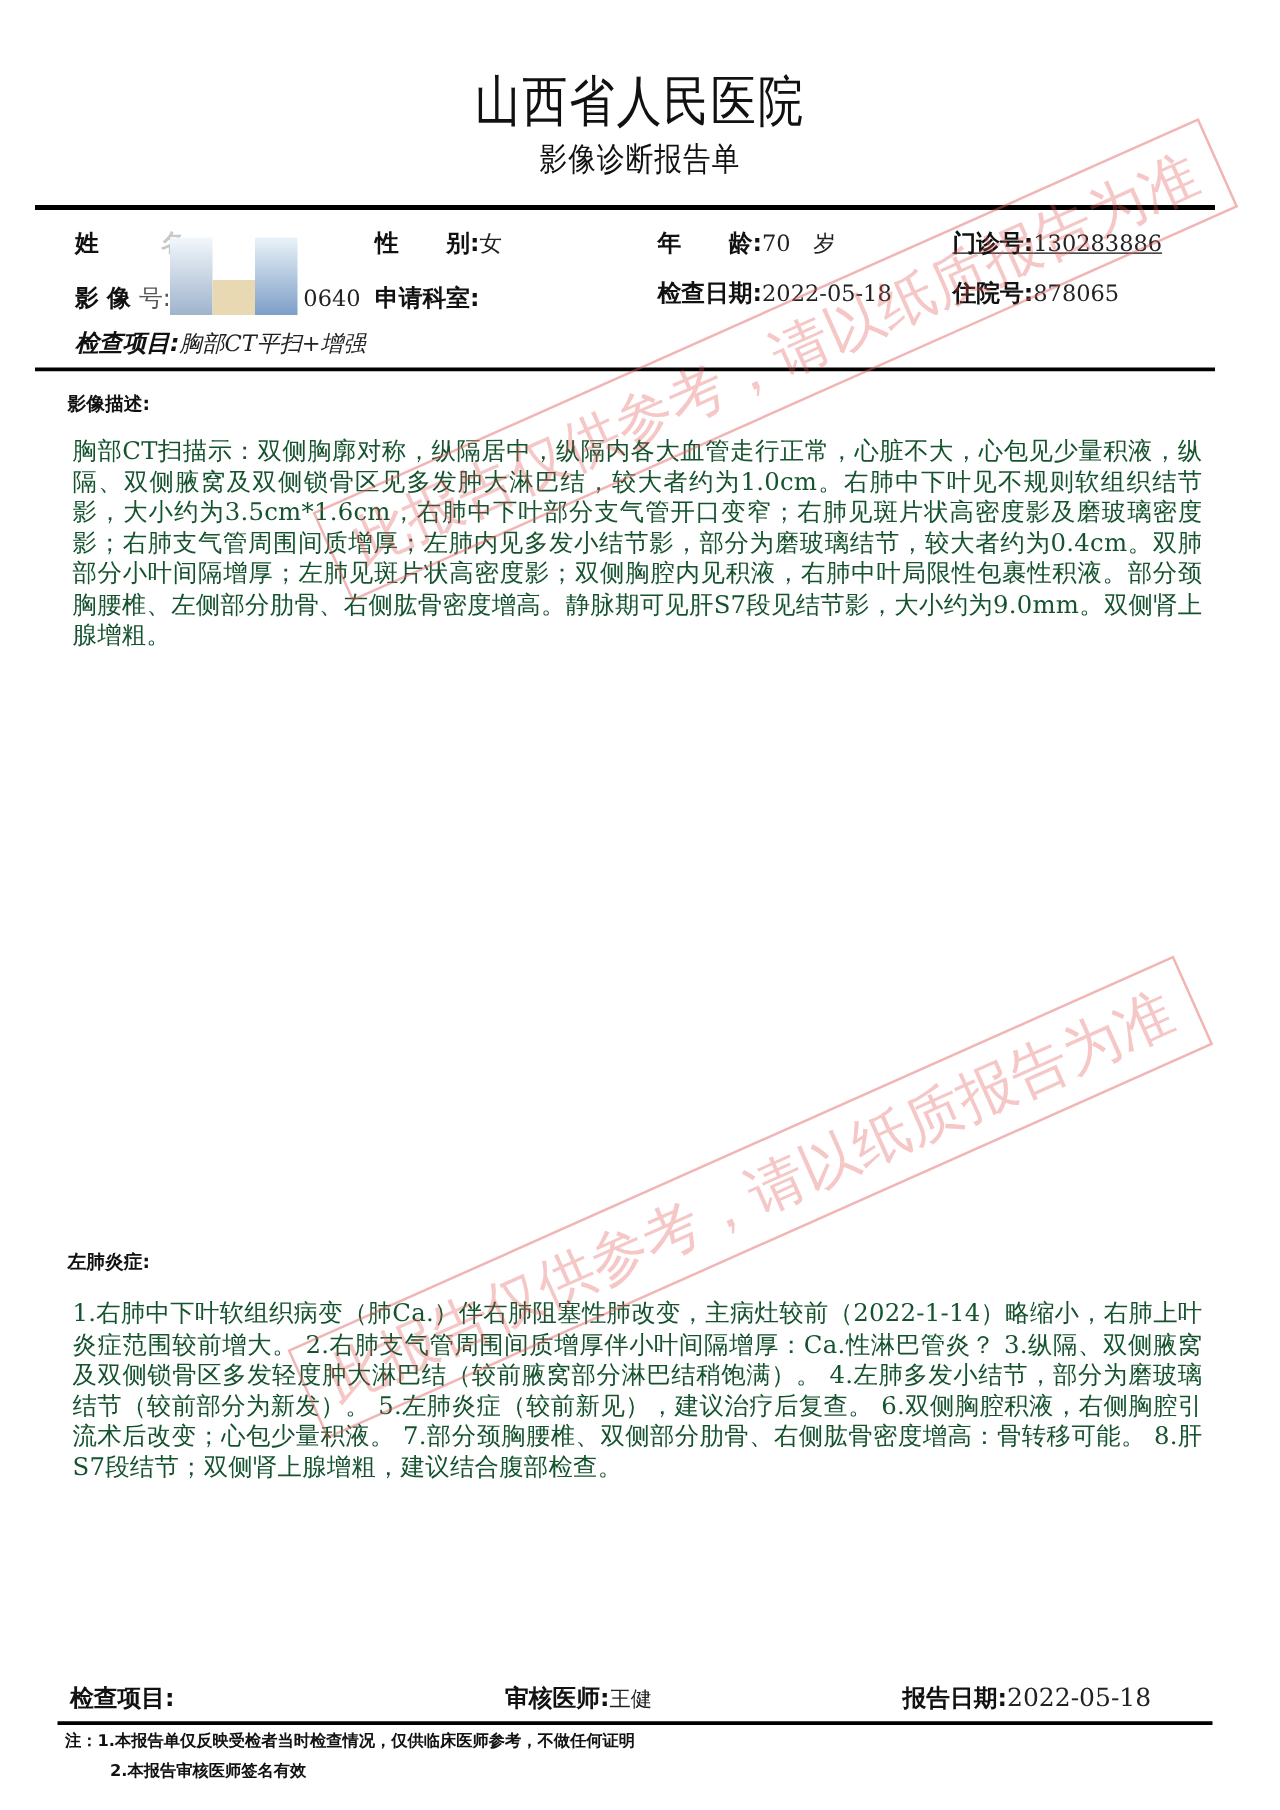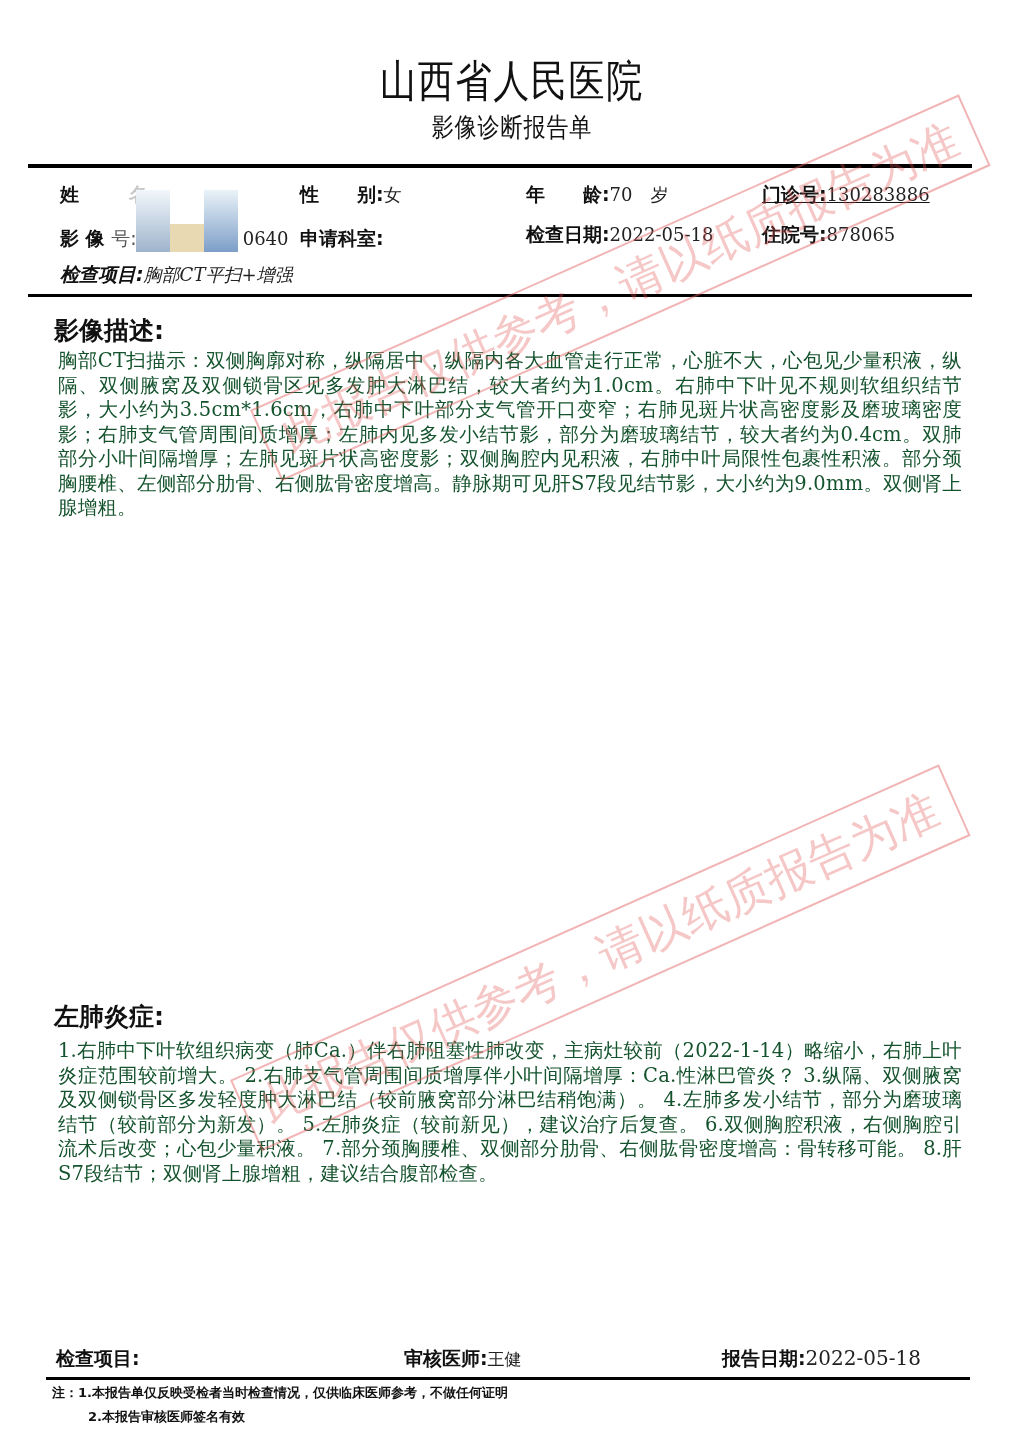--- a/index.html
+++ b/index.html
@@ -4,21 +4,21 @@
 <style>
   html, body { margin:0; padding:0; background:#ffffff; }
   body { width:1024px; height:1448px; position:relative; overflow:hidden; font-family:"DejaVu Serif","Liberation Serif",serif; color:#111; }
   .abs { position:absolute; }
   .title { left:0; width:1024px; top:52px; text-align:center; font-size:44px; font-family:"DejaVu Sans","Liberation Sans",sans-serif; letter-spacing:2px; font-weight:400; transform:scaleX(0.82); }
   .subtitle { left:0; width:1024px; top:110px; text-align:center; font-size:26px; font-family:"DejaVu Sans","Liberation Sans",sans-serif; letter-spacing:1px; transform:scaleX(0.85); }
   .rule { background:#000; height:4px; }
   .lbl { font-family:"DejaVu Sans","Liberation Sans",sans-serif; font-weight:700; font-size:19px; }
   .val { font-size:18px; font-family:"DejaVu Serif","Liberation Serif",serif; color:#222; }
   .field { font-size:19px; white-space:nowrap; }
-  .section-title { font-family:"DejaVu Sans","Liberation Sans",sans-serif; font-weight:700; font-size:25px; }
+  .section-title { font-family:"DejaVu Sans","Liberation Sans",sans-serif; font-weight:700; font-size:15px; }
   .para { font-size:19.5px; line-height:24.5px; color:#14532d; text-align:justify; letter-spacing:0.2px; }
   .foot-lbl { font-family:"DejaVu Sans","Liberation Sans",sans-serif; font-weight:700; font-size:19px; }
   .note { font-family:"DejaVu Sans","Liberation Sans",sans-serif; font-weight:700; font-size:13px; }
   .blur1 { background:linear-gradient(#f2f7fb,#9eb4cc); }
   .blur2 { background:#e8d9b2; }
   .blur3 { background:linear-gradient(#eaf3f8,#7d9ec8); }
   .stamp { border:2px solid rgba(225,90,90,0.45); color:rgba(225,80,80,0.32); font-family:"DejaVu Sans","Liberation Sans",sans-serif; font-size:46px; white-space:nowrap; padding:6px 18px; transform-origin:left top; }
 </style>
 </head>
 <body>

